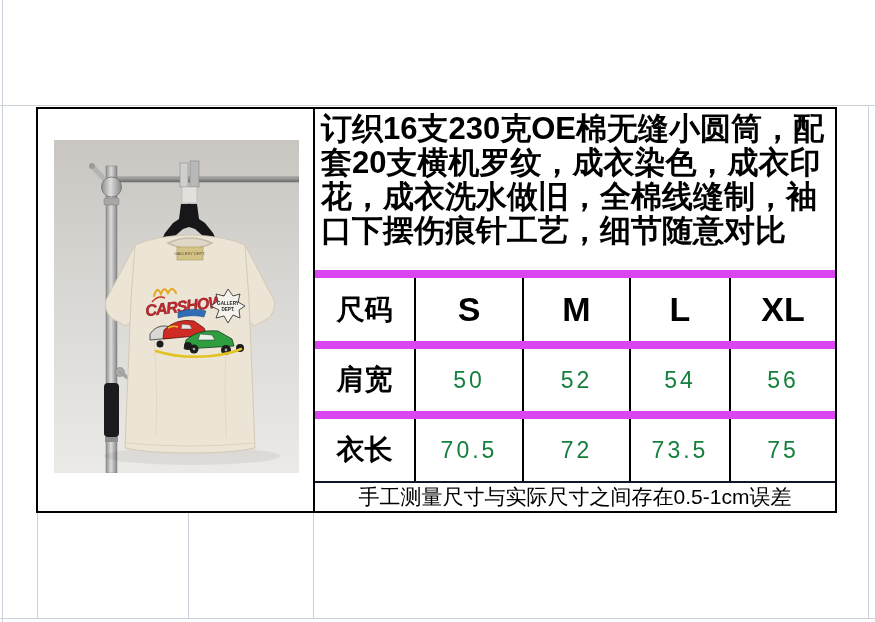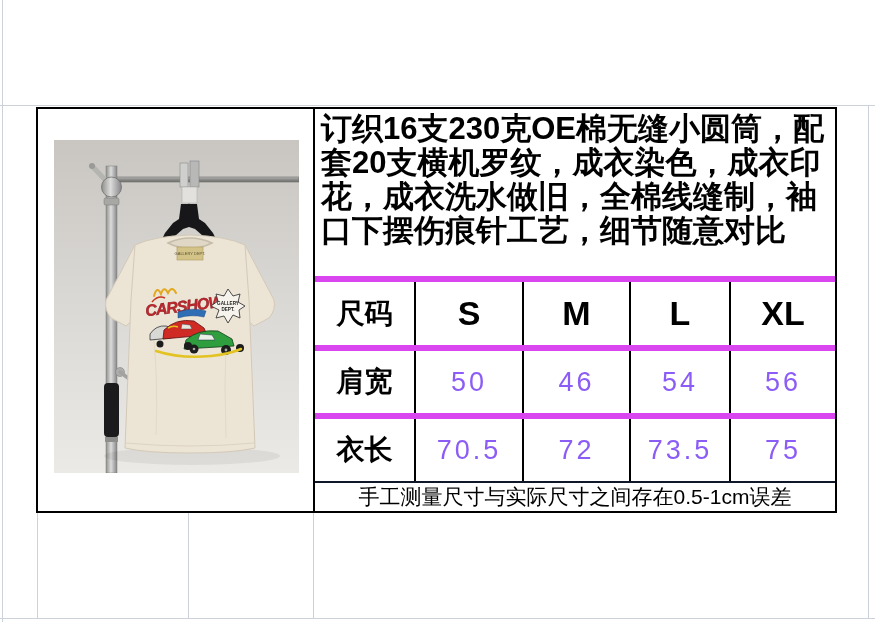--- a/index.html
+++ b/index.html
@@ -24,28 +24,28 @@
   .photo-svg{position:absolute;left:16px;top:31px;width:245px;height:333px;}
 
   .right-col{flex:1;display:flex;flex-direction:column;box-sizing:border-box;}
   .desc-cell{
     height:169px;box-sizing:border-box;padding:3px 4px 4px 6px;
     font-size:31px;line-height:34px;font-weight:bold;color:#000;
     word-break:break-all;letter-spacing:0px;
   }
   table.size-table{border-collapse:collapse;table-layout:fixed;width:100%;flex:none;}
   table.size-table td{
-    border-top:6px solid #d946ef;text-align:center;vertical-align:middle;
+    border-top:8px solid #d946ef;text-align:center;vertical-align:middle;
     padding:12px;overflow:hidden;
   }
   table.size-table td + td{border-left:2px solid #000;}
   td.hdr-cjk{font-size:28px;font-weight:bold;color:#000;height:35px;}
   td.hdr-lat{font-size:34px;font-weight:bold;color:#000;height:35px;}
   td.row-label{font-size:28px;font-weight:bold;color:#000;height:35px;margin-left:17px;}
-  td.val{font-size:27px;font-weight:400;color:#8b5cf6;letter-spacing:3px;height:35px;}
+  td.val{font-size:23px;font-weight:400;color:#15803d;letter-spacing:3px;height:35px;}
   .note-cell{
     flex:1;border-top:2px solid #0f172a;display:flex;align-items:center;justify-content:center;
     font-size:21px;color:#000;font-weight:400;
   }
 </style>
 </head>
 <body>
 
 <div class="gridline gl-v" style="left:2px;top:0;height:622px;"></div>
 <div class="gridline gl-h" style="left:0;top:105px;width:875px;"></div>
@@ -164,21 +164,21 @@
           <tr>
         <td class="hdr-cjk">尺码</td>
         <td class="hdr-lat">S</td>
         <td class="hdr-lat">M</td>
         <td class="hdr-lat">L</td>
         <td class="hdr-lat">XL</td>
       </tr>
       <tr>
         <td class="row-label">肩宽</td>
         <td class="val">50</td>
-        <td class="val">46</td>
+        <td class="val">52</td>
         <td class="val">54</td>
         <td class="val">56</td>
       </tr>
       <tr>
         <td class="row-label">衣长</td>
         <td class="val">70.5</td>
         <td class="val">72</td>
         <td class="val">73.5</td>
         <td class="val">75</td>
       </tr>

